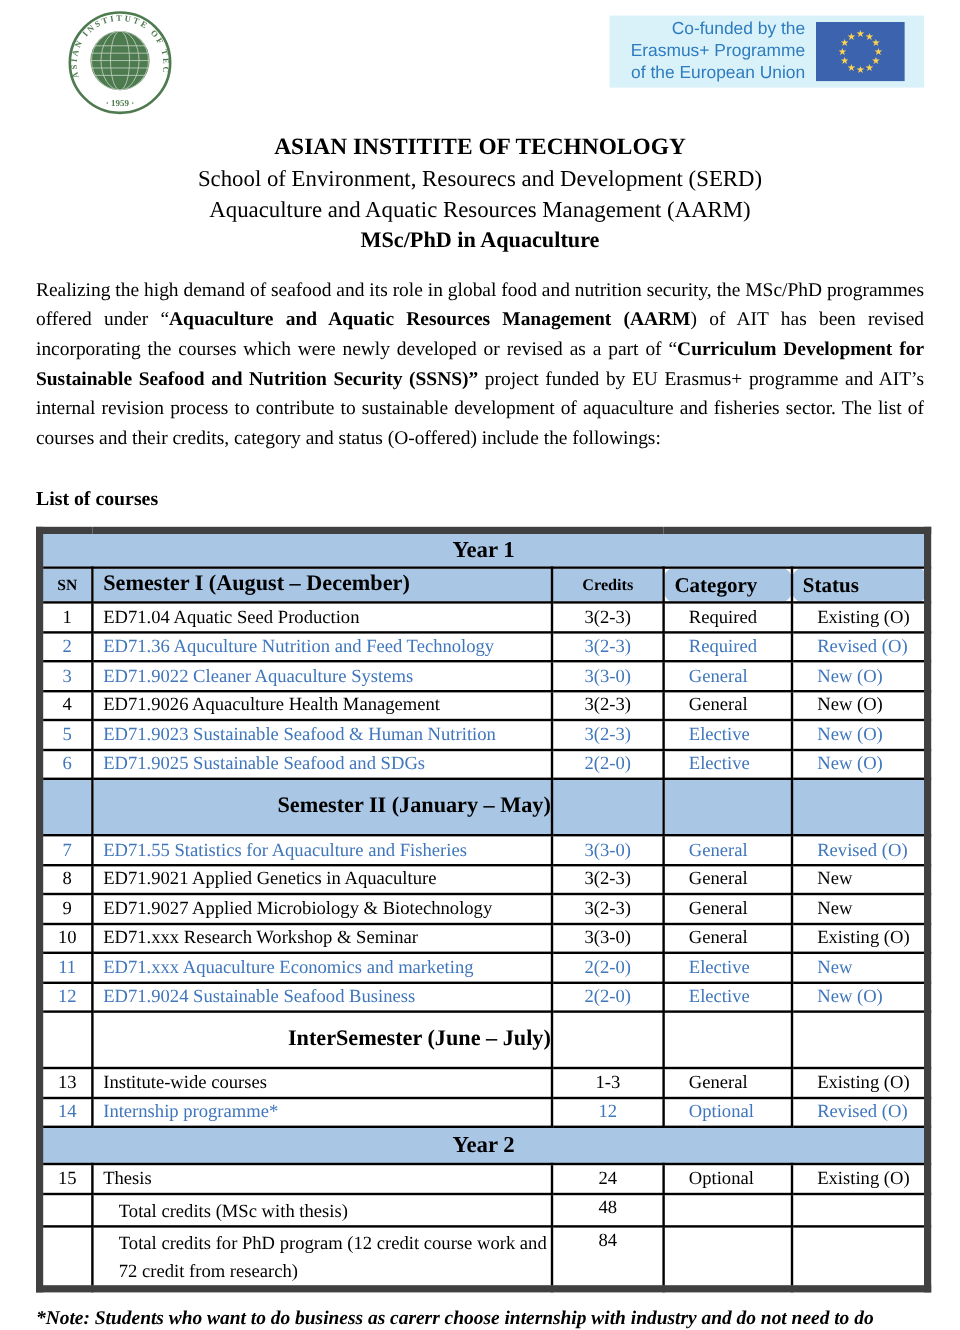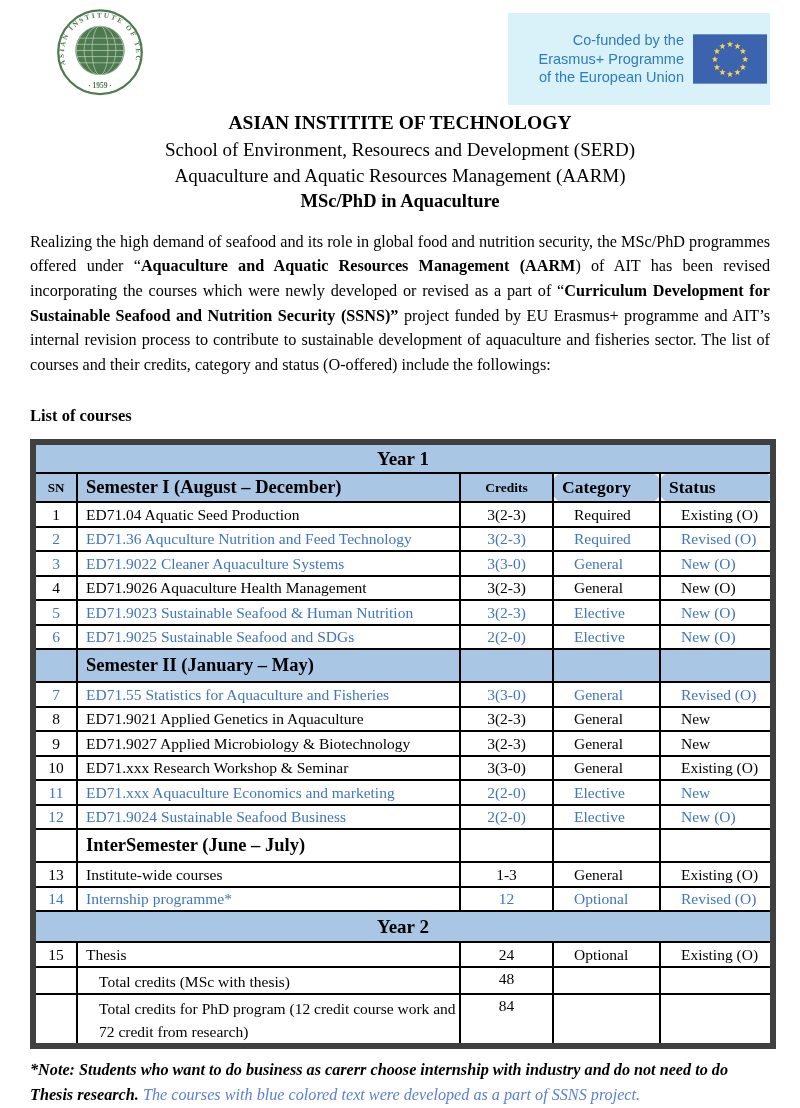--- a/index.html
+++ b/index.html
@@ -7,23 +7,23 @@
   body {
     width:800px; height:1108px; overflow:hidden; position:relative;
     font-family:"Liberation Serif","DejaVu Serif",serif; color:#000;
   }
   .page { padding:0 30px; }
 
   
   .header { position:relative; height:104px; }
   .logo-wrap { position:absolute; left:26px; top:8px; width:88px; height:92px; }
   .eu-banner {
-    position:absolute; right:0px; top:13px; width:262px; height:92px;
+    position:absolute; right:0px; top:13px; width:262px; height:60px;
     background:#d9f1f9; display:flex; align-items:center; justify-content:flex-end;
-    gap:9px; padding:6px 3px 6px 6px;
+    gap:9px; padding:6px 16px 6px 6px;
   }
   .eu-text {
     font-family:"Liberation Sans","DejaVu Sans",sans-serif;
     font-size:14.5px; line-height:1.28; text-align:right; color:#2d7cbf;
   }
   .eu-flag { width:74px; height:50px; flex:0 0 auto; }
 
   
   .title-block { text-align:center; margin-top:6px; line-height:1.38; }
   .title-block .t1 { font-size:19.5px; font-weight:bold; }
@@ -48,21 +48,21 @@
 
   tr.band td {
     background:#a9c6e5; text-align:center; font-weight:bold; font-size:19px; height:31px;
   }
   tr.colheader th { background:#a9c6e5; height:29px; font-weight:bold; }
   th.sn-h { font-size:13px; text-align:center; }
   th.sem-h { font-size:18.5px; text-align:left; padding-left:8px; }
   th.credits-h { font-size:13.5px; text-align:center; }
   th.cat-h, th.status-h { font-size:17.5px; text-align:left; padding-left:8px;border-radius:10px; }
 
-  tr.subheader td { height:33px; }
+  tr.subheader td { height:47px;text-align:right; }
   tr.subheader.shaded td { background:#a9c6e5; }
   td.sub-label { font-weight:bold; font-size:18.5px; padding-left:8px; }
 
   tr.course-row td { height:24.5px; font-size:15.5px; }
   tr.course-row td.sn { text-align:center; }
   td.course { padding-left:8px; }
   td.credits { text-align:center; }
   td.category, td.status { padding-left:20px; }
   tr.blue-row td { color:#3f76bc; }
 

